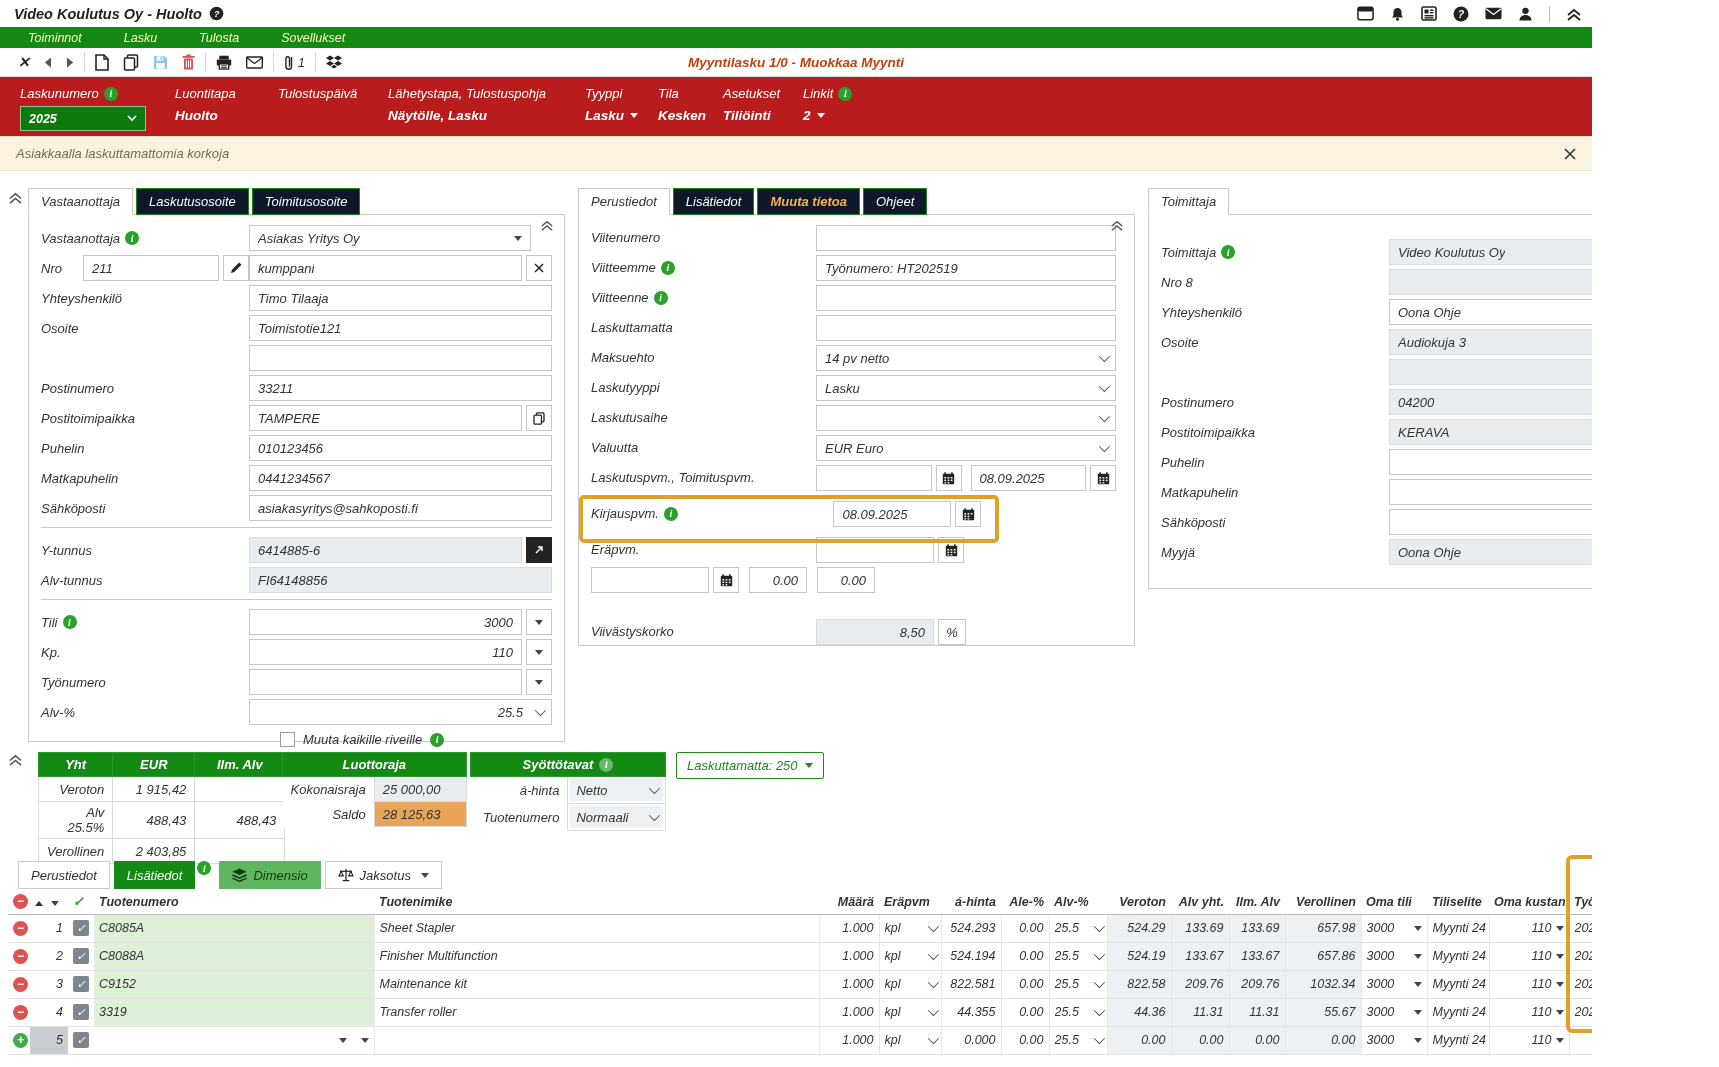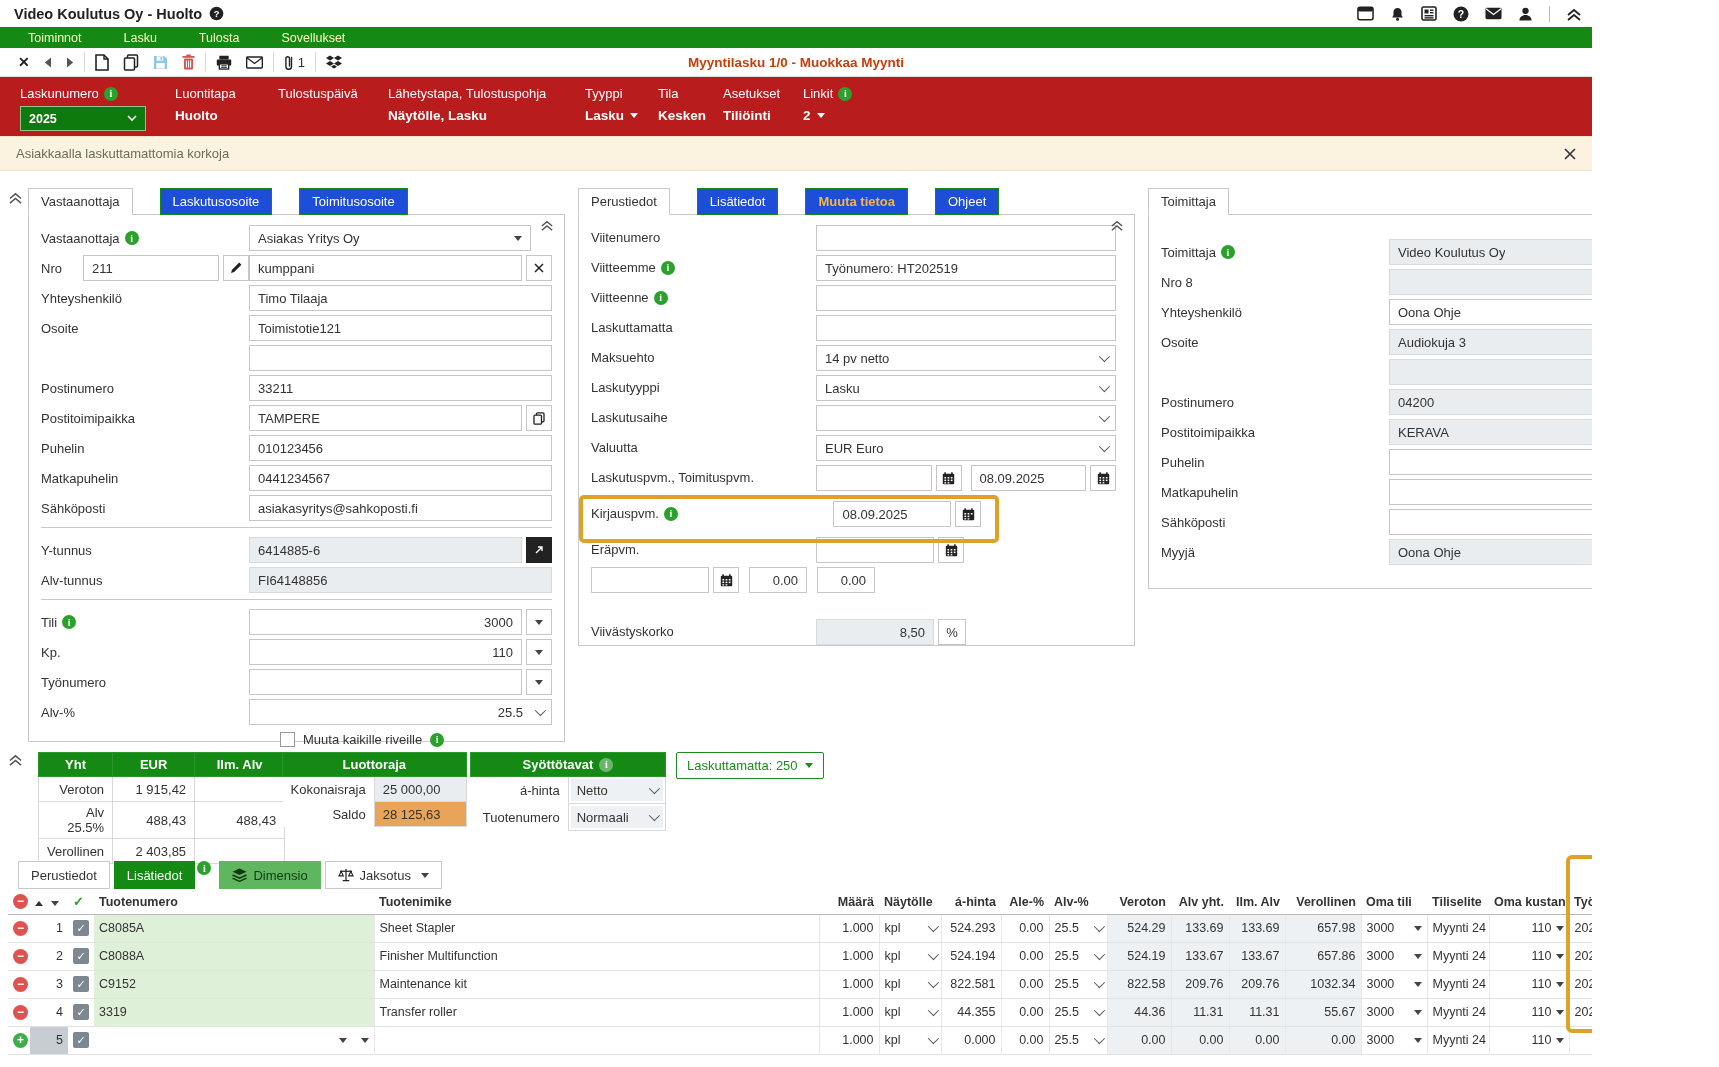--- a/index.html
+++ b/index.html
@@ -1,18 +1,18 @@
 <!DOCTYPE html>
 <html><head>
 <meta charset="utf-8">
 <style>
   * { box-sizing: border-box; margin: 0; padding: 0; }
   html,body { background:#fff; }
   body { font-family: "Liberation Sans", sans-serif; color:#333; }
-  #app { position:relative; width:1592px; height:1067px; background:#fff; overflow:hidden; font-size:13px; }
+  #app { position:relative; width:1592px; height:1067px; background:#fff; overflow:hidden; font-size:13px;font-style:italic; }
 
   
   .titlebar { position:absolute; left:0; top:0; width:100%; height:27px; background:#fff; display:flex; align-items:center; padding:0 10px; }
   .titlebar .tb-title { font-size:14.5px; font-weight:bold; color:#222; margin-left:4px; }
   .tb-icons { margin-left:auto; display:flex; align-items:center; gap:16px; color:#222; }
   .tb-sep { width:1px; height:16px; background:#bbb; }
 
   .menubar { position:absolute; left:0; top:27px; width:100%; height:21px; background:#148a14; display:flex; align-items:center; padding-left:14px; }
   .menubar .mitem { color:#fef9c3; font-size:12.5px; padding:0 14px; margin-right:14px; cursor:pointer; }
 
@@ -33,21 +33,21 @@
 
   
   .warnbar { position:absolute; left:0; top:136px; width:100%; height:35px; background:#fbf3e0; border-top:1px solid #f0e5c9; border-bottom:1px solid #ece3cb; display:flex; align-items:center; padding:0 16px; color:#6c6c57; }
   .warnbar .wclose { margin-left:auto; color:#333; cursor:pointer; }
 
   
   .panel { position:absolute; background:#fff; }
   .ptabs { display:flex; align-items:flex-end; height:27px; position:relative; z-index:2; }
   .ptab { height:27px; display:flex; align-items:center; padding:0 12px; font-size:13px; border:1px solid #c9c9c9; margin-right:3px; cursor:pointer; }
   .ptab.active { background:#fff; border-bottom:1px solid #fff; color:#333; }
-  .ptab.green { background:#1d4ed8; border-color:#148a14; color:#fff;margin-left:24px; }
+  .ptab.green { background:#0f172a; border-color:#148a14; color:#fff; }
   .ptab.orange-text { color:#f5b54a; font-weight:bold; }
   .pbody { border:1px solid #c9c9c9; margin-top:-1px; padding:10px 12px 12px 12px; background:#fff; }
   .pcollapse { position:absolute; right:10px; top:5px; color:#555; }
 
   .frow { display:flex; align-items:center; margin-bottom:4px; }
   .flabel { display:flex; align-items:center; gap:5px; font-size:13px; color:#333; }
   .fctrl { display:flex; align-items:center; gap:4px; }
 
   .inp { height:26px; border:1px solid #c6c6c6; background:#fff; display:flex; align-items:center; padding:0 8px; font-size:13px; color:#333; overflow:hidden; white-space:nowrap; }
   .inp.ro { background:#e9edf0; border-color:#d4dade; }
@@ -1058,21 +1058,21 @@
         <tr>
           <th class="c-del"><span class="rowbtn"></span></th>
           <th><span class="hdr-arrows">
                 <span class="tri-up"></span>
                 <span class="tri"></span>
               </span></th>
           <th class="c-check"><span class="hdr-check">✓</span></th>
           <th>Tuotenumero</th>
           <th>Tuotenimike</th>
           <th class="r">Määrä</th>
-          <th>Näytölle</th>
+          <th>Eräpvm</th>
           <th class="r">á-hinta</th>
           <th class="r">Ale-%</th>
           <th>Alv-%</th>
           <th class="r">Veroton</th>
           <th class="r">Alv yht.</th>
           <th class="r">Ilm. Alv</th>
           <th class="r">Verollinen</th>
           <th>Oma tili</th>
           <th>Tiliselite</th>
           <th>Oma kustan..</th>

